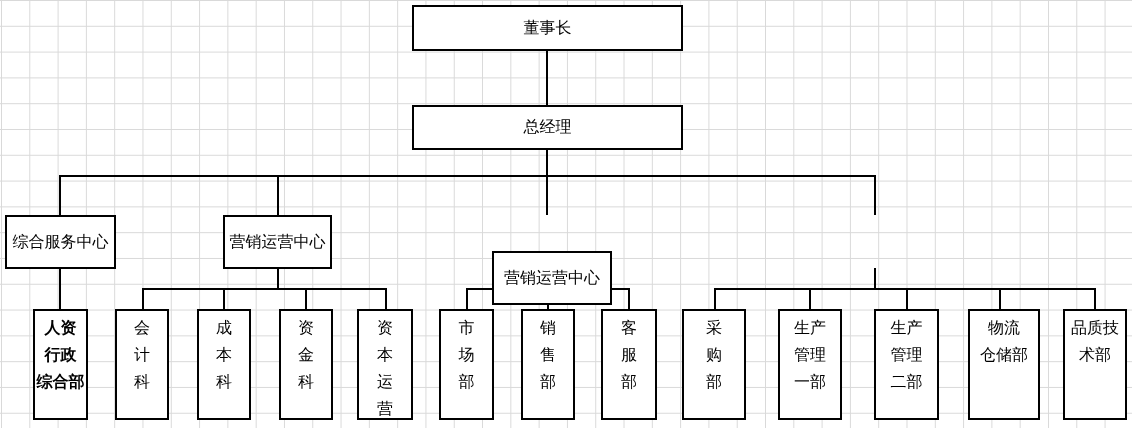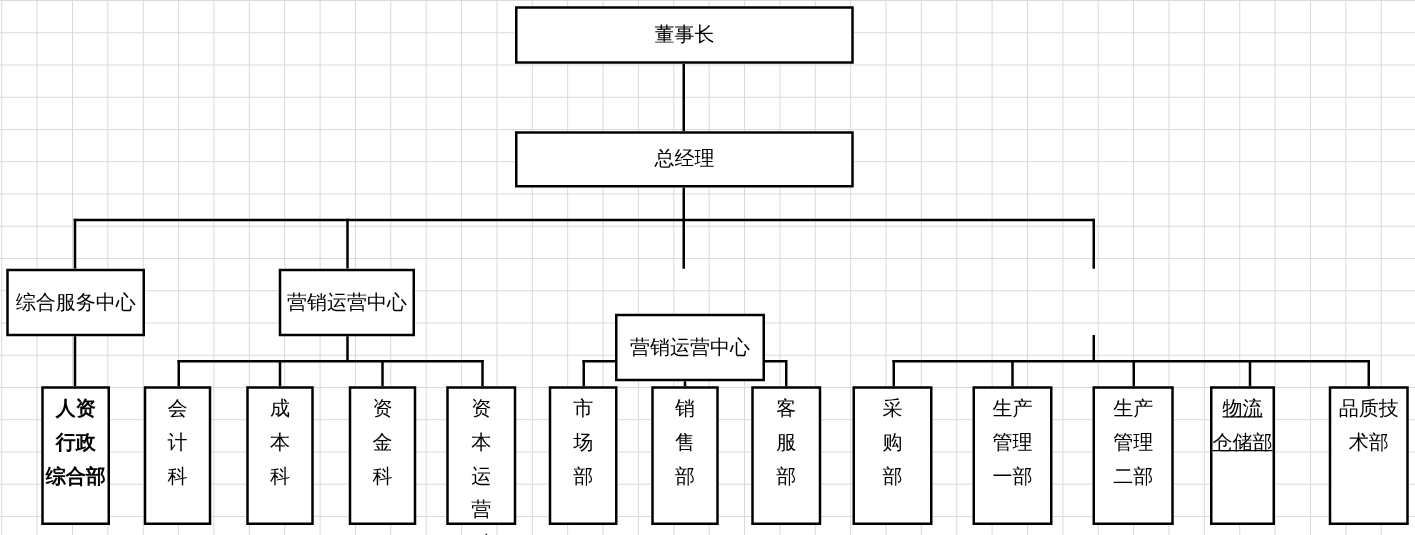--- a/index.html
+++ b/index.html
@@ -55,21 +55,21 @@
   #n-d2  { left: 115px;  top: 309px; width: 54px; height: 111px; }
   #n-d3  { left: 197px;  top: 309px; width: 54px; height: 111px; }
   #n-d4  { left: 279px;  top: 309px; width: 54px; height: 111px; }
   #n-d5  { left: 357px;  top: 309px; width: 56px; height: 111px; }
   #n-d6  { left: 439px;  top: 309px; width: 55px; height: 111px; }
   #n-d7  { left: 521px;  top: 309px; width: 54px; height: 111px; }
   #n-d8  { left: 601px;  top: 309px; width: 56px; height: 111px; }
   #n-d9  { left: 682px;  top: 309px; width: 64px; height: 111px; }
   #n-d10 { left: 778px;  top: 309px; width: 64px; height: 111px; }
   #n-d11 { left: 874px;  top: 309px; width: 65px; height: 111px; }
-  #n-d12 { left: 968px;  top: 309px; width: 52px; height: 111px; text-decoration: underline; }
+  #n-d12 { left: 968px;  top: 309px; width: 72px; height: 111px; }
   #n-d13 { left: 1063px; top: 309px; width: 64px; height: 111px; }
 </style>
 </head>
 <body>
 
 <div id="canvas">
 
   <div class="node" id="n-chairman">董事长</div>
 
   <div class="node" id="n-gm">总经理</div>

